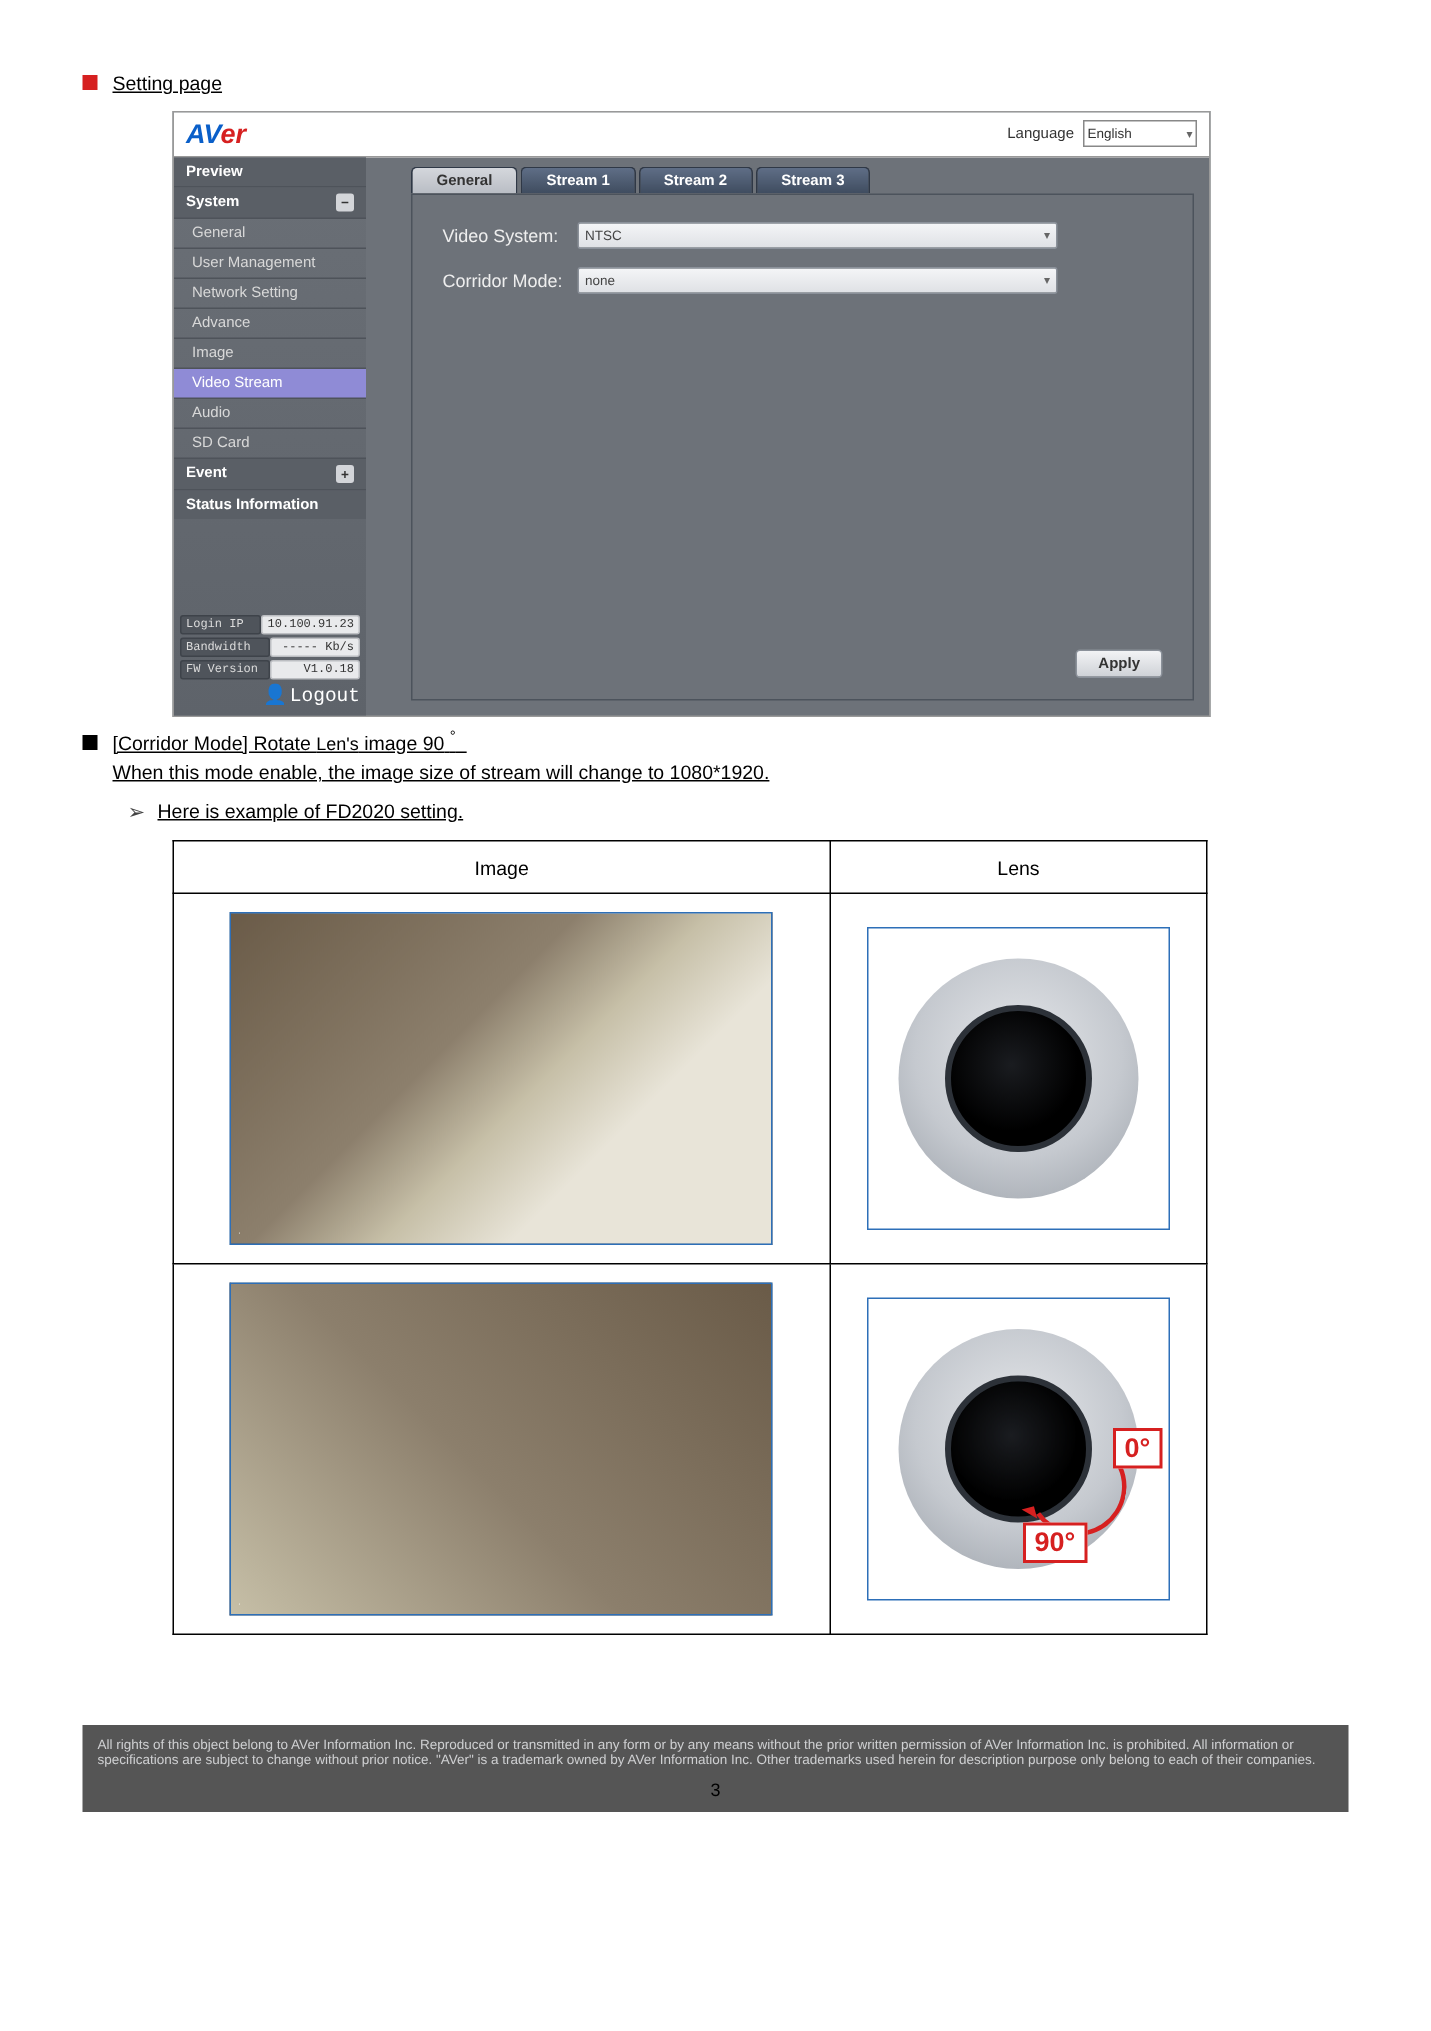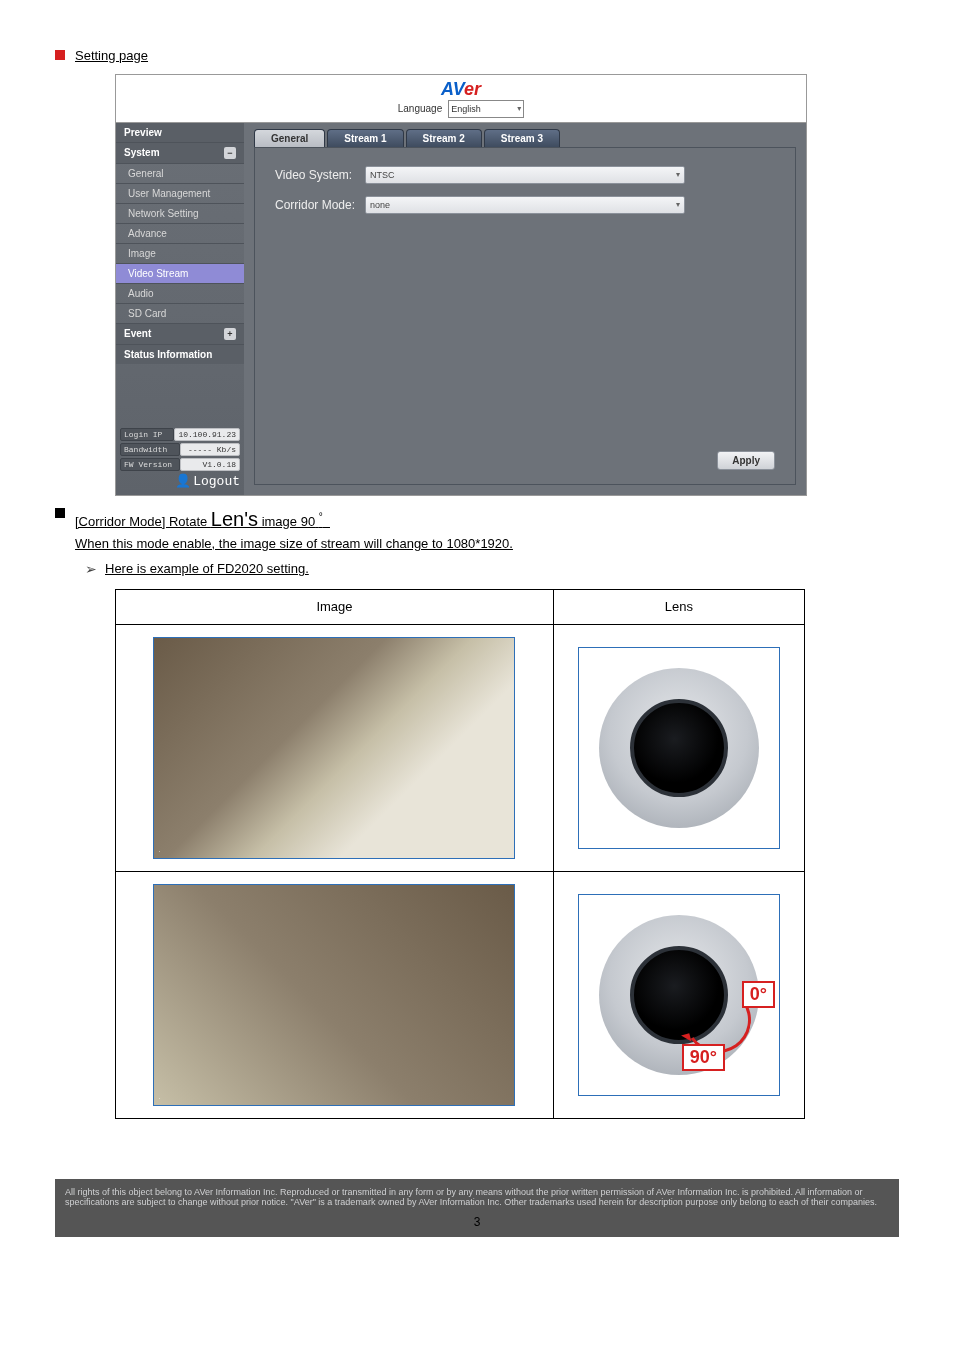--- a/index.html
+++ b/index.html
@@ -37,33 +37,32 @@
     font-size: 10px;
     color: #e0e0e0;
   }
   .webui-top {
     background: #fff;
     display: flex;
     align-items: center;
     justify-content: space-between;
     padding: 4px 8px;
     border-bottom: 1px solid #999;
-    flex-direction: column;
   }
   .logo { font-weight: bold; font-size: 18px; font-style: italic; }
   .logo .a { color:#0a5fc9; }
   .logo .er { color:#d62020; }
   .lang-wrap { display:flex; align-items:center; gap:6px; font-size:10px; color:#333; }
   .lang-select {
     width:70px; height:16px; background:#fff; border:1px solid #888; font-size:9px; padding:0 2px;
     display:flex; align-items:center; justify-content:space-between; color:#333;
   }
   .chev { font-size:8px; color:#666; }
 
-  .webui-body { display:flex; }
+  .webui-body { display:flex;gap:20px; }
   .sidebar {
     width: 128px;
     background: linear-gradient(#6a6f76,#5e636a);
     display:flex; flex-direction:column;
     min-height: 360px;
     position:relative;
   }
   .side-item {
     padding: 4px 8px;
     border-bottom: 1px solid #4e535a;
@@ -321,21 +320,21 @@
           <span>Apply</span>
         </div>
       </div>
     </div>
   </div>
 </div>
 
 <div class="section-row">
   <div class="bullet-black"></div>
   <div class="section-text">
-    <span>[Corridor Mode] Rotate </span><span style="font-size:20px">Len's</span><span> image 90</span>
+    <span>[Corridor Mode] Rotate </span><span style="font-size:12px">Len's</span><span> image 90</span>
     <span style="position:relative;top:-6px;font-size:10px">°</span>
     &nbsp;
     <br>
     <span> When this mode enable, the image size of stream will change to 1080*1920.</span>
   </div>
 </div>
 
 <div class="section-row">
   <div class="arrow-bullet">➢</div>
   <div class="section-text">Here is example of FD2020 setting.</div>

